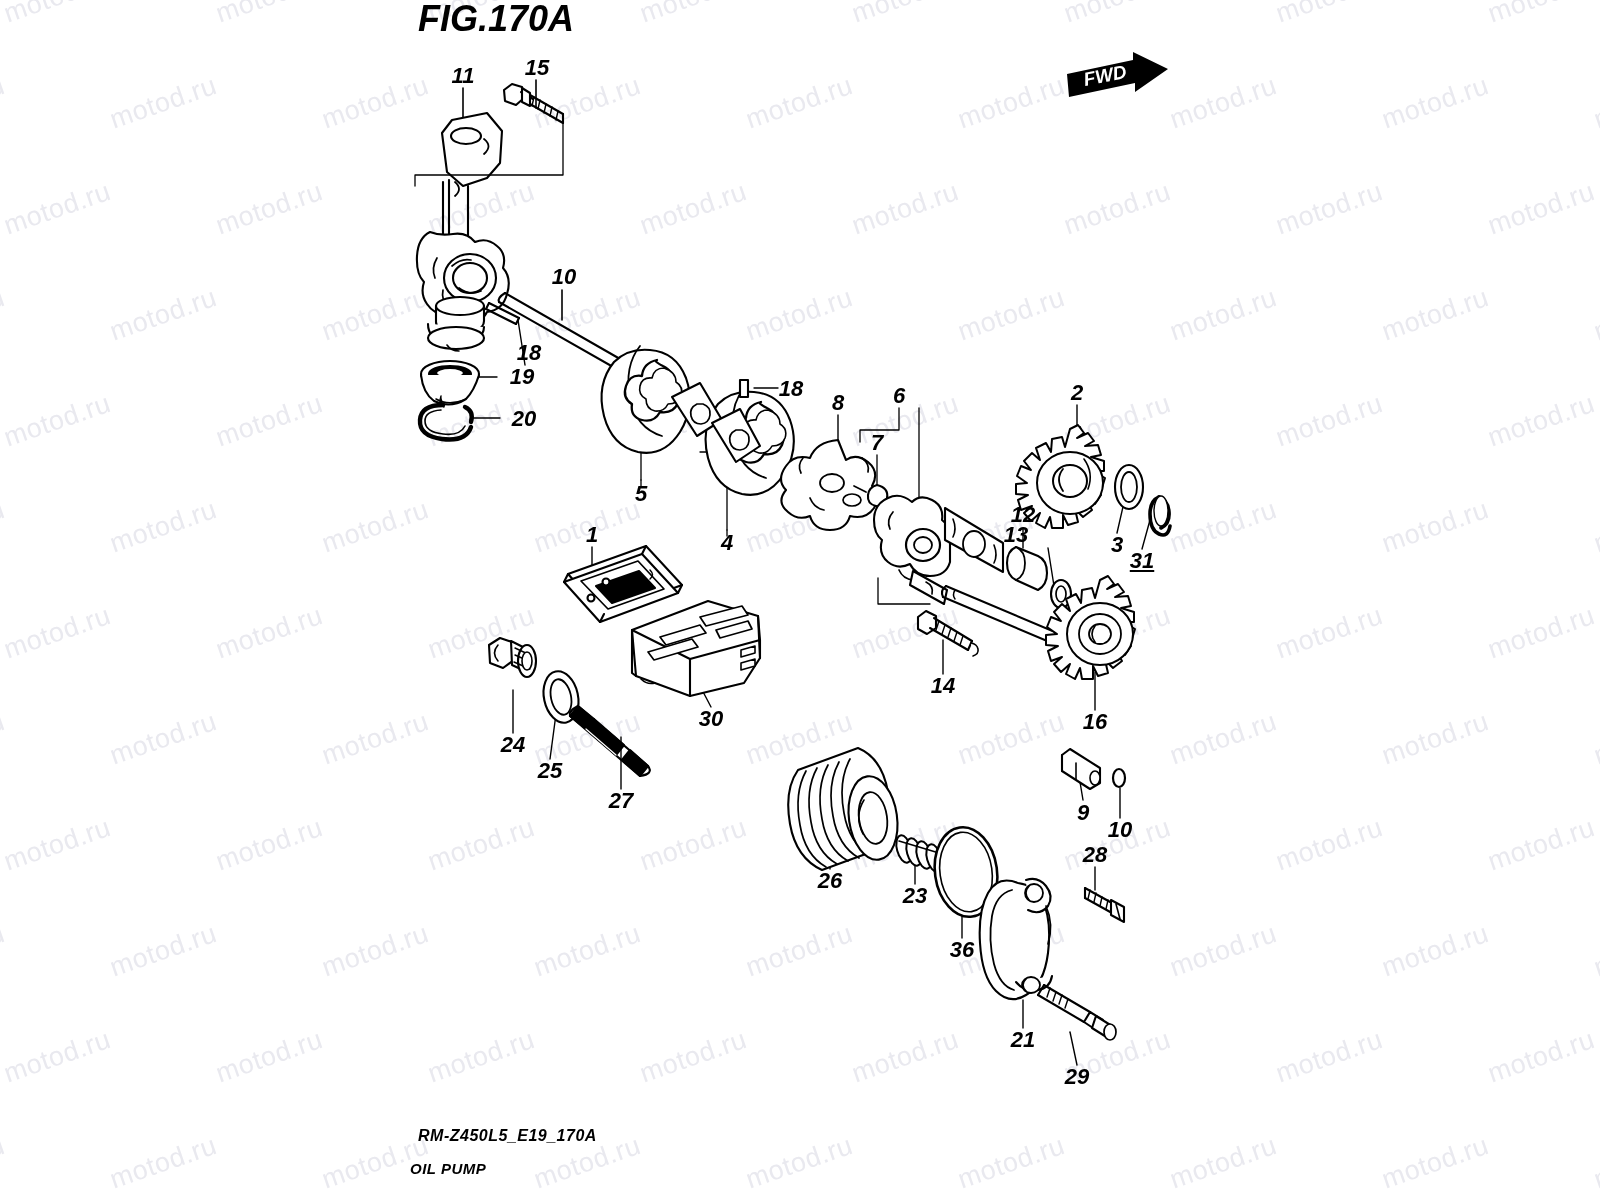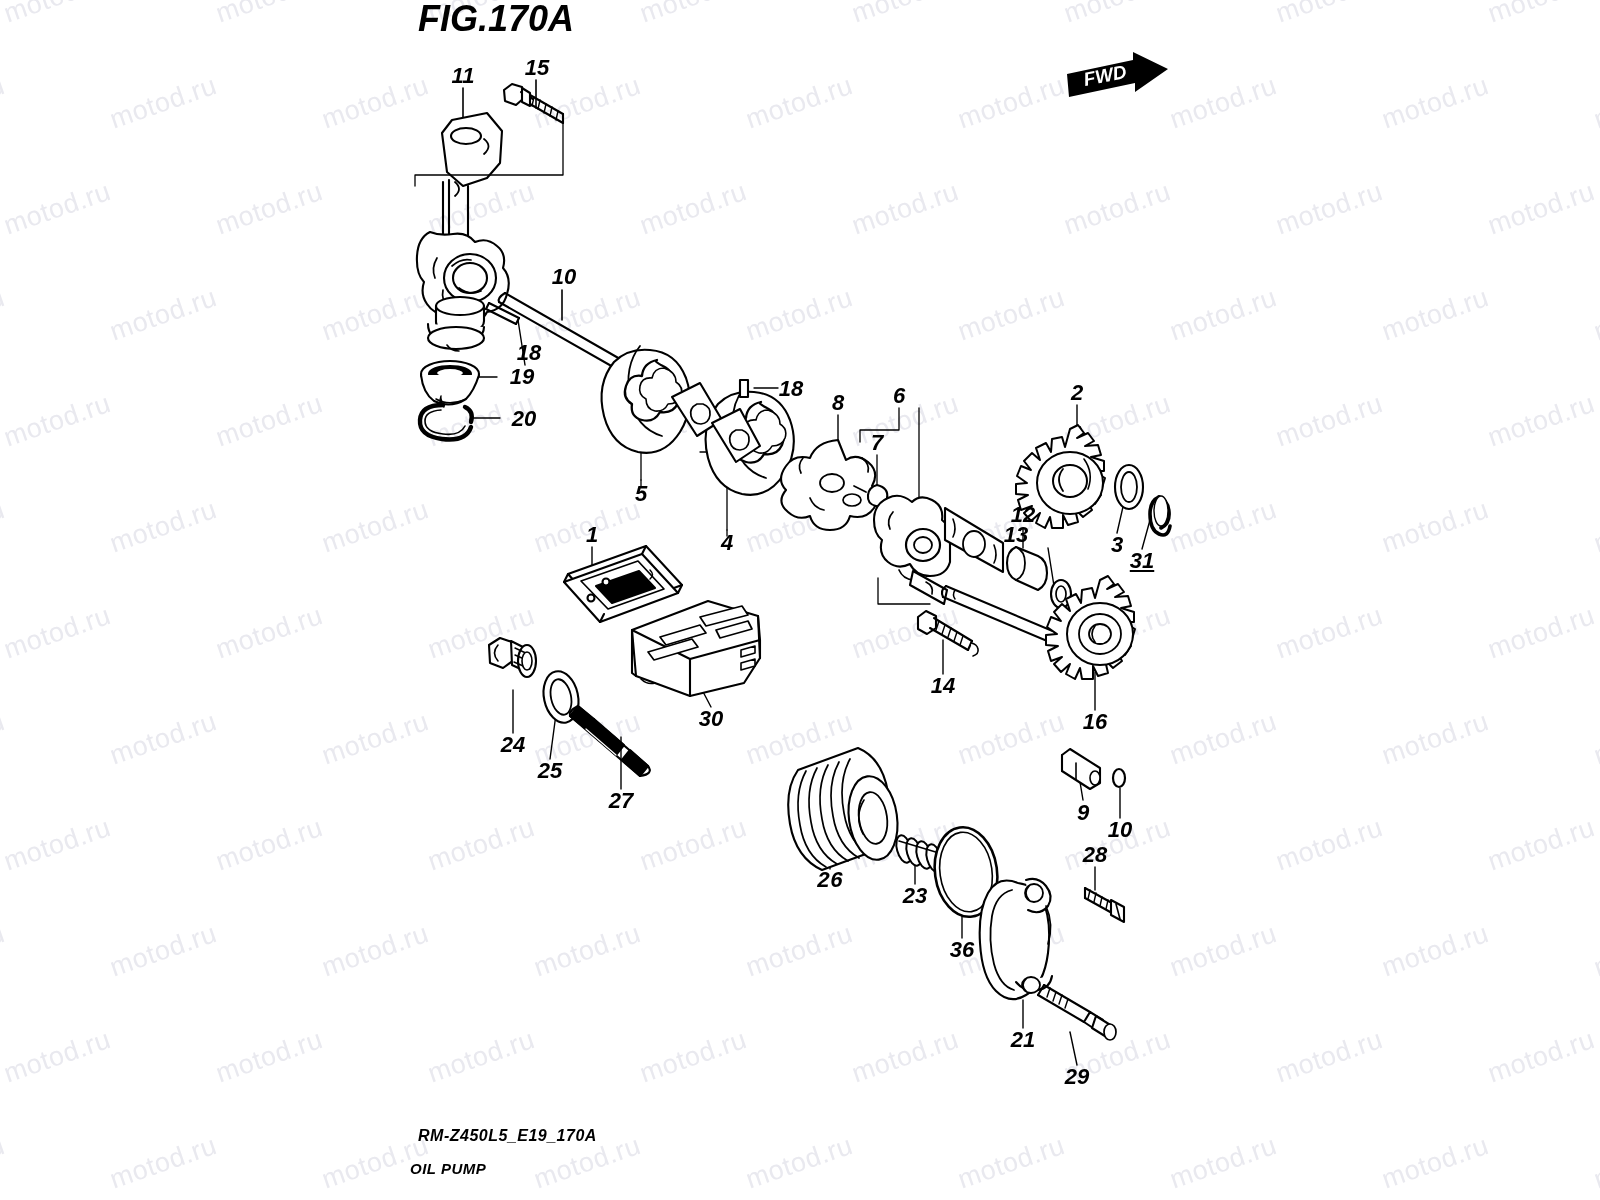--- a/index.html
+++ b/index.html
@@ -605,20 +605,20 @@
       <div class="callout" style="left: 592px; top: 535px;">1</div>
       <div class="callout" style="left: 943px; top: 686px; text-align: center;">14</div>
       <div class="callout" style="left: 1095px; top: 722px;">16</div>
       <div class="callout" style="left: 513px; top: 745px;">24</div>
       <div class="callout" style="left: 550px; top: 771px;">25</div>
       <div class="callout" style="left: 621px; top: 801px;">27</div>
       <div class="callout" style="left: 711px; top: 719px;">30</div>
       <div class="callout" style="left: 1083px; top: 813px;">9</div>
       <div class="callout" style="left: 1120px; top: 830px;">10</div>
       <div class="callout" style="left: 1095px; top: 855px;">28</div>
-      <div class="callout" style="left: 830px; top: 881px; font-family: Liberation Mono, monospace;">26</div>
+      <div class="callout" style="left: 830px; top: 881px;">26</div>
       <div class="callout" style="left: 915px; top: 896px; font-style: italic;">23</div>
       <div class="callout" style="left: 962px; top: 950px;">36</div>
       <div class="callout" style="left: 1023px; top: 1040px;">21</div>
       <div class="callout" style="left: 1077px; top: 1077px;">29</div>
     </div>
 
 </div>
 
 </body></html>

